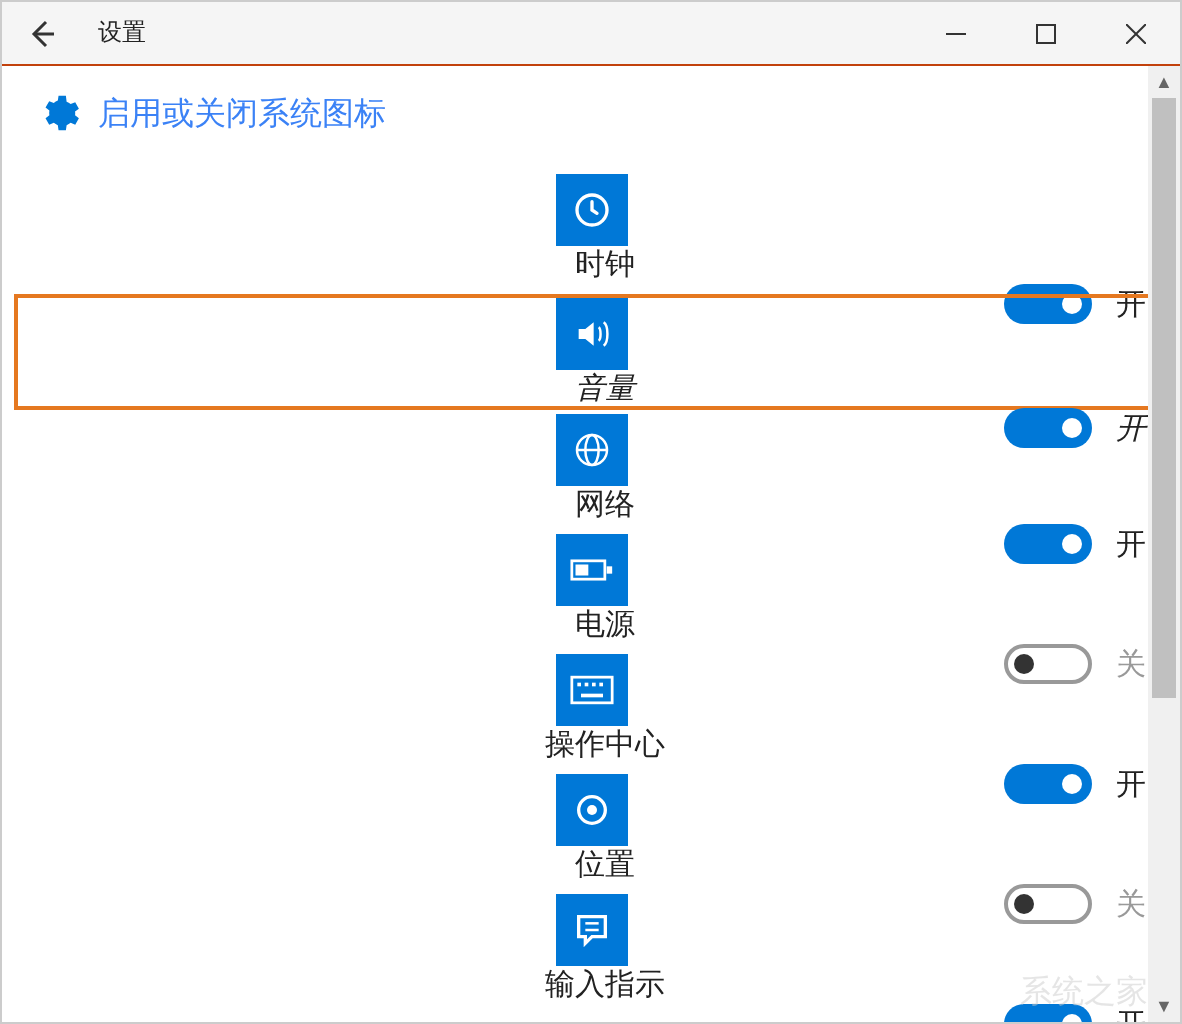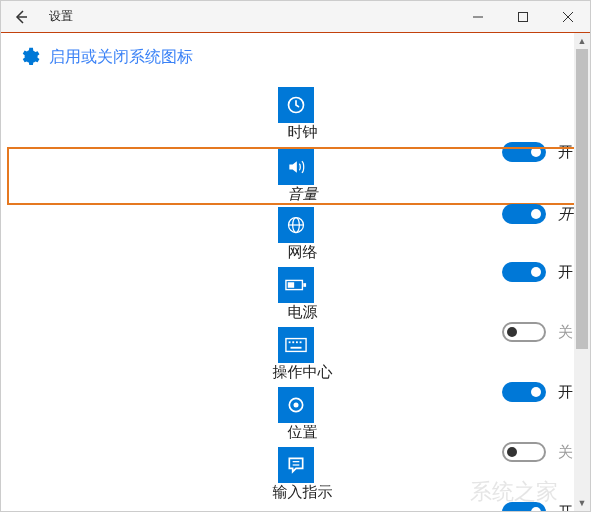--- a/index.html
+++ b/index.html
@@ -163,23 +163,23 @@
   display: flex;
   align-items: center;
   justify-content: center;
   color: #666;
   font-size: 9px;
 }
 .scroll-arrow.up { top: 0; }
 .scroll-arrow.down { bottom: 0; }
 .watermark {
   position: absolute;
-  right: 32px;
+  right: 16px;
   bottom: 4px;
-  font-size: 22px;
+  font-size: 16px;
   color: #ccc;
   opacity: 0.5;
   pointer-events: none;
 }
 </style>
 </head>
 <body>
 
 <div class="titlebar">
   <div class="back-btn">

